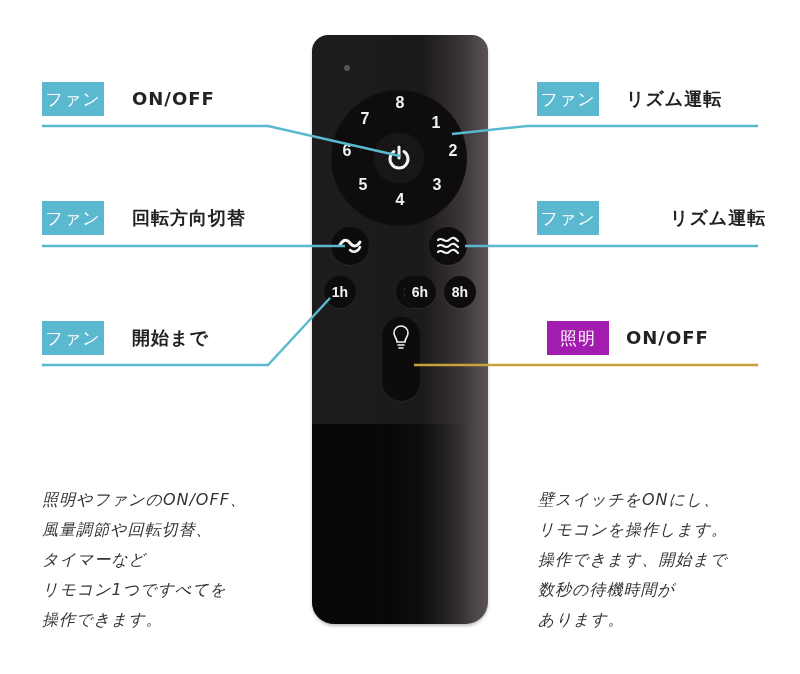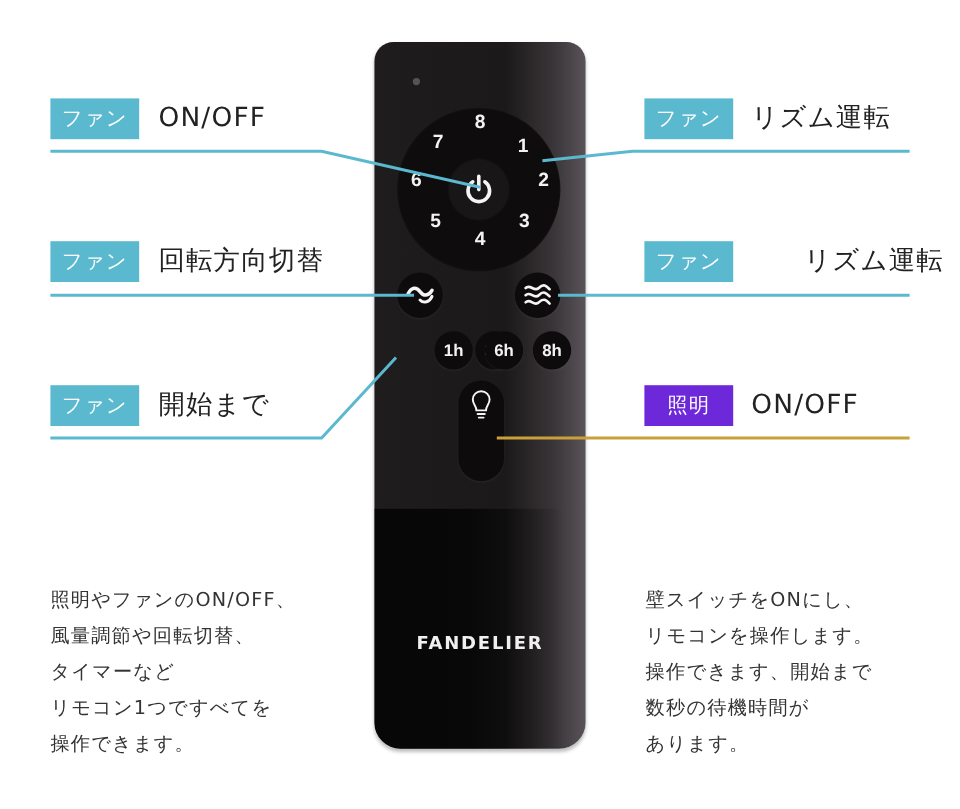--- a/index.html
+++ b/index.html
@@ -1,24 +1,24 @@
 <!DOCTYPE html>
 <html><head>
 <meta charset="utf-8">
 <style>
   html, body { margin:0; padding:0; background:#ffffff; }
   body { width:800px; height:674px; position:relative; overflow:hidden;
          font-family:"DejaVu Sans", "Liberation Sans", sans-serif; color:#222; }
 
   
   .tag { position:absolute; height:34px; line-height:34px; color:#fff; font-size:17px;
-         text-align:center; width:74px; letter-spacing:1px; }
+         text-align:center; width:62px; letter-spacing:1px; }
   .tag.fan { background:#5bb9cf; }
-  .tag.light { background:#6d28d9; }
-  .callout-text { position:absolute; height:34px; line-height:34px; font-size:22px; color:#222; letter-spacing:1px; white-space:nowrap; }
+  .tag.light { background:#a21caf;margin-left:10px; }
+  .callout-text { position:absolute; height:34px; line-height:34px; font-size:18px; color:#222; letter-spacing:1px; white-space:nowrap;font-weight:bold; }
 
   
   #leaders { position:absolute; left:0; top:0; width:800px; height:674px; z-index:5; pointer-events:none; }
 
   
   .remote { position:absolute; left:312px; top:35px; width:176px; height:589px;
             border-radius:16px 16px 22px 22px;
             background:linear-gradient(90deg, #1f1c1d 0%, #1d1a1b 40%, #1b191a 62%, #3a3538 85%, #5a5458 100%);
             box-shadow:0 2px 3px rgba(0,0,0,.25); z-index:1; overflow:hidden; }
   .remote::after { content:""; position:absolute; left:0; right:0; bottom:0; height:200px;
@@ -36,21 +36,21 @@
           display:flex; align-items:center; justify-content:center; box-shadow:0 1px 2px rgba(255,255,255,.06); }
   .hbtn { position:absolute; top:241px; width:32px; height:32px; border-radius:50%; background:#0d0b0c;
           color:#f2f2f2; font-family:"Liberation Sans", sans-serif; font-weight:bold; font-size:14px;
           display:flex; align-items:center; justify-content:center; box-shadow:0 1px 2px rgba(255,255,255,.06); }
   .light-btn { position:absolute; left:70px; top:282px; width:38px; height:84px; border-radius:19px;
                background:#0d0b0c; box-shadow:0 1px 2px rgba(255,255,255,.06); }
   .brand { position:absolute; left:0; right:0; top:492px; text-align:center; color:#f0f0f0;
            font-family:"DejaVu Sans", sans-serif; font-weight:bold; font-size:15px; letter-spacing:1.5px; z-index:3; }
 
   
-  .desc { position:absolute; font-size:16px; line-height:30px; color:#333; letter-spacing:1px; white-space:pre-line; }
+  .desc { position:absolute; font-size:16px; line-height:30px; color:#333; letter-spacing:1px; white-space:pre-line;font-style:italic; }
 </style>
 </head>
 <body>
 
 <div class="tag fan" style="left:42px;top:82px;">ファン</div>
 <div class="callout-text" style="left:132px;top:82px;">ON/OFF</div>
 
 <div class="tag fan" style="left:537px;top:82px;">ファン</div>
 <div class="callout-text" style="left:626px;top:82px;">リズム運転</div>
 
@@ -109,36 +109,35 @@
   <div class="rbtn" style="left:117px;top:192px;">
     <svg width="26" height="22" viewBox="0 0 26 22">
       <g fill="none" stroke="#f4f4f4" stroke-width="2.2" stroke-linecap="round">
         <path d="M3 5 C7 1 10 9 14 5 S20 3 23 6"></path>
         <path d="M3 11 C7 7 10 15 14 11 S20 9 23 12"></path>
         <path d="M3 17 C7 13 10 21 14 17 S20 15 23 18"></path>
       </g>
     </svg>
   </div>
 
-  <div class="hbtn" style="left:12px;margin-left:38px;">1h</div>
+  <div class="hbtn" style="left:12px;">1h</div>
   <div class="hbtn" style="left:52px;margin-left:32px;">3h</div>
   <div class="hbtn" style="left:92px;">6h</div>
   <div class="hbtn" style="left:132px;">8h</div>
 
   <div class="light-btn">
     <svg width="18" height="26" viewBox="0 0 18 26" style="position:absolute;left:10px;top:8px;">
       <g fill="none" stroke="#f4f4f4" stroke-width="1.6" stroke-linecap="round">
         <path d="M5 17 C5 13 2 12 2 8 A7 7 0 0 1 16 8 C16 12 13 13 13 17 Z"></path>
         <line x1="6" y1="20" x2="12" y2="20"></line>
         <line x1="7" y1="23" x2="11" y2="23"></line>
       </g>
     </svg>
   </div>
 
-  <div class="brand">FANDELIER</div>
 </div>
 
 <div class="desc" style="left:42px;top:485px;">照明やファンのON/OFF、
 風量調節や回転切替、
 タイマーなど
 リモコン1つですべてを
 操作できます。</div>
 <div class="desc" style="left:538px;top:485px;">壁スイッチをONにし、
 リモコンを操作します。
 操作できます、開始まで

